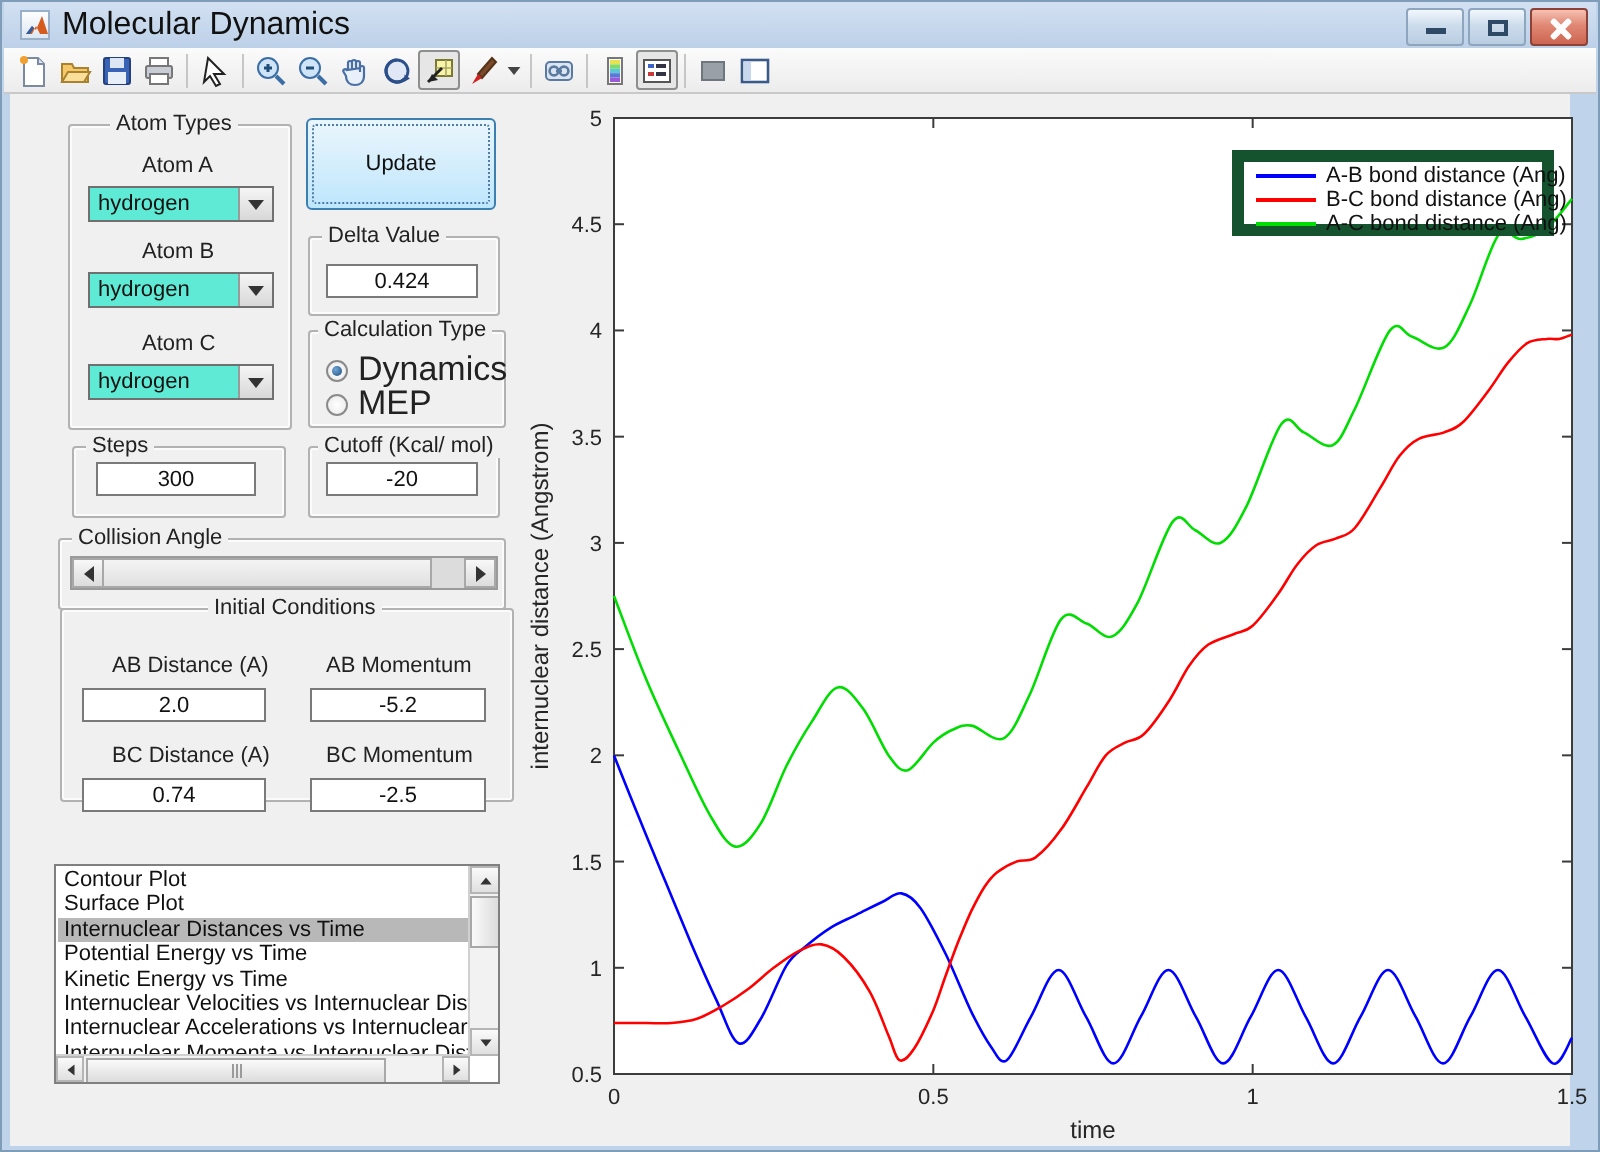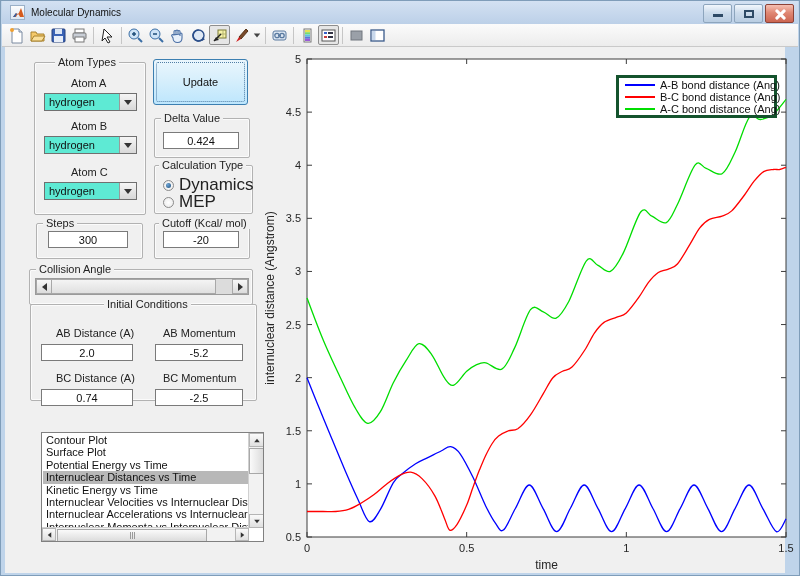--- a/index.html
+++ b/index.html
@@ -3,21 +3,21 @@
 <meta charset="utf-8">
 <style>
   html,body{margin:0;padding:0;background:#888;}
   *{box-sizing:border-box;font-family:"Liberation Sans","DejaVu Sans",sans-serif;}
   .window{position:relative;width:800px;height:576px;background:#bfd4ea;border:1px solid #7f9db9;overflow:hidden;}
   .titlebar{position:absolute;left:1px;top:0;right:1px;height:23px;
     background:linear-gradient(#d3e1f2,#bcd0e8);display:flex;align-items:center;}
   .app-icon{width:15px;height:15px;margin:0 6px 0 8px;background:linear-gradient(#fdfdfd,#dce8f4);
     border:1px solid #9ab0c8;position:relative;}
   .app-icon svg{position:absolute;left:1px;top:1px;}
-  .title-text{font-size:10px;color:#111;}
+  .title-text{font-size:16px;color:#111;}
   .winbtns{position:absolute;right:4px;top:3px;display:flex;gap:2px;}
   .winbtn{width:29px;height:19px;border:1px solid #8da5bd;border-radius:2px;
     background:linear-gradient(#f2f7fc,#cddcec 45%,#b9cde2);position:relative;}
   .winbtn.close{background:linear-gradient(#f6c0b2,#e08874 45%,#cc6551);border-color:#8c4236;}
   .glyph-min{position:absolute;left:9px;bottom:5px;width:10px;height:3px;background:#2e4a66;}
   .glyph-max{position:absolute;left:9px;top:5px;width:10px;height:8px;border:2px solid #2e4a66;background:transparent;}
   .glyph-x1,.glyph-x2{position:absolute;left:8px;top:8px;width:13px;height:3px;background:#fff;border-radius:1px;}
   .glyph-x1{transform:rotate(45deg);}
   .glyph-x2{transform:rotate(-45deg);}
   .toolbar{position:absolute;left:1px;top:23px;right:1px;height:23px;
@@ -68,21 +68,21 @@
   .vsb .sb-btn{width:15px;height:14px;}
   .vsb-thumb{position:absolute;left:0;top:15px;width:15px;height:26px;background:linear-gradient(90deg,#fafafa,#dcdcdc);
     border:1px solid #a8a8a8;}
   .hsb-thumb{width:150px;height:13px;background:linear-gradient(#fafafa,#dcdcdc);border:1px solid #a8a8a8;
     display:flex;align-items:center;justify-content:center;gap:1px;}
   .grip-v{width:7px;height:1px;background:#9a9a9a;margin:1px auto;}
   .grip-h{width:1px;height:7px;background:#9a9a9a;}
   .hsb-track{flex:1;}
   
   #plot-svg{position:absolute;left:255px;top:0px;width:541px;height:526px;}
-  .legend{position:absolute;left:615px;top:74px;width:161px;height:43px;background:#fff;border:3px solid #14532d;
+  .legend{position:absolute;left:615px;top:74px;width:161px;height:43px;background:#fff;border:6px solid #14532d;
     display:flex;flex-direction:column;justify-content:space-evenly;padding:1px 0;}
   .legend-row{display:flex;align-items:center;height:13px;}
   .legend-line{width:30px;height:2px;margin-left:6px;margin-right:5px;flex:none;}
   .legend-text{font-size:11px;color:#111;white-space:nowrap;}
   .icon16{width:17px;height:17px;display:block;}
 </style>
 </head>
 <body>
 
 <div class="window">
@@ -308,26 +308,26 @@
     </div>
     <span class="ctl-label" style="left:51px;top:280px;">AB Distance (A)</span>
     <span class="ctl-label" style="left:158px;top:280px;">AB Momentum</span>
     <div class="edit" style="left:36px;top:297px;width:92px;height:17px;">2.0</div>
     <div class="edit" style="left:150px;top:297px;width:88px;height:17px;">-5.2</div>
     <span class="ctl-label" style="left:51px;top:325px;">BC Distance (A)</span>
     <span class="ctl-label" style="left:158px;top:325px;">BC Momentum</span>
     <div class="edit" style="left:36px;top:342px;width:92px;height:17px;">0.74</div>
     <div class="edit" style="left:150px;top:342px;width:88px;height:17px;">-2.5</div>
 
-    <div class="listbox" style="left:36px;top:385px;width:223px;height:110px;">
+    <div class="listbox" style="left:22px;top:385px;width:223px;height:110px;">
       <div class="lb-items" id="lb-items">
           <div class="lb-item">Contour Plot</div>
           <div class="lb-item">Surface Plot</div>
+          <div class="lb-item sel">Internuclear Distances vs Time</div>
           <div class="lb-item">Potential Energy vs Time</div>
-          <div class="lb-item sel">Internuclear Distances vs Time</div>
           <div class="lb-item">Kinetic Energy vs Time</div>
           <div class="lb-item">Internuclear Velocities vs Internuclear Distance</div>
           <div class="lb-item">Internuclear Accelerations vs Internuclear Dista</div>
           <div class="lb-item">Internuclear Momenta vs Internuclear Distance</div>
         </div>
       <div class="vsb">
         <span class="sb-btn" style="position:absolute;top:0;left:0;">
             <span class="tri-up" style="transform:scale(0.7)"></span>
           </span>
         <span class="vsb-thumb"><span class="grip-v" style="margin-top:9px"></span><span class="grip-v"></span><span class="grip-v"></span></span>

